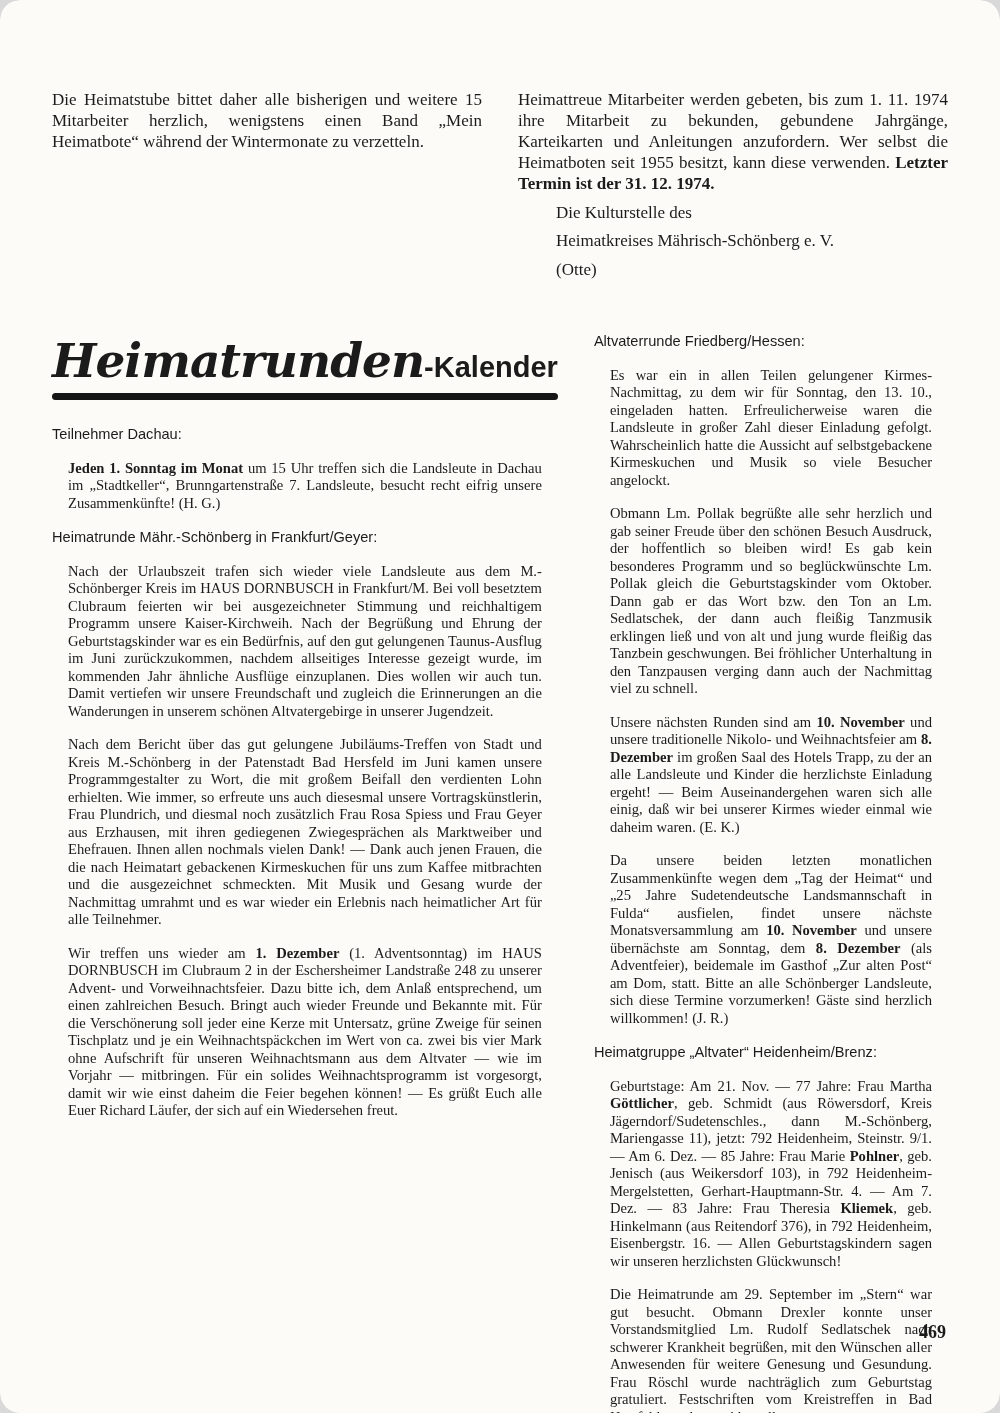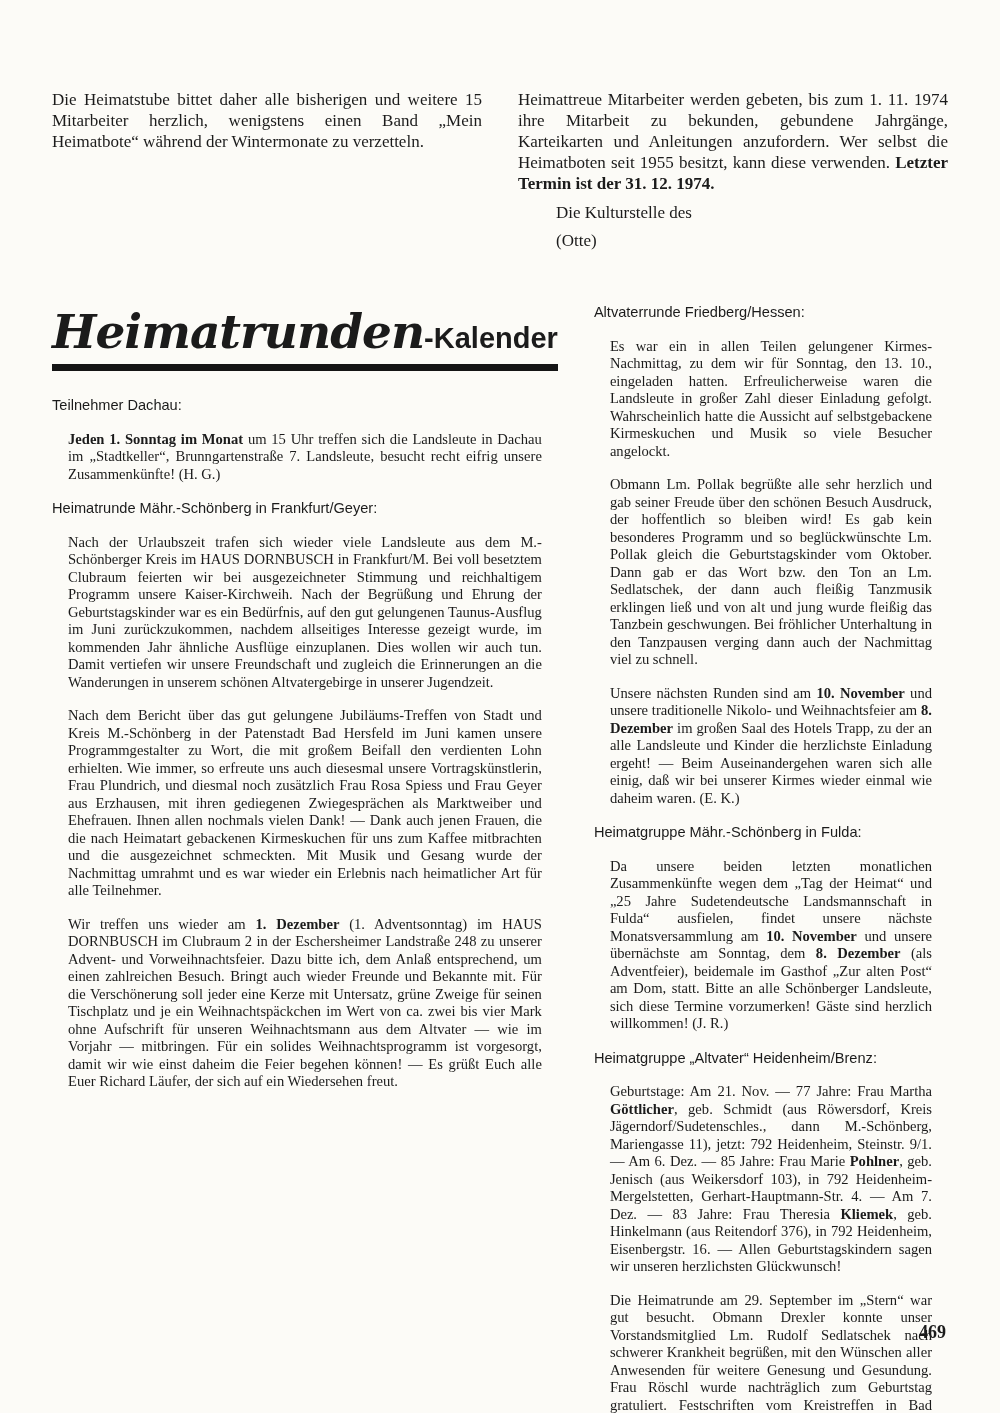--- a/index.html
+++ b/index.html
@@ -1,15 +1,15 @@
 <!DOCTYPE html>
 <html lang="de"><head>
 <meta charset="utf-8">
 <style>
-  * { box-sizing: border-box; }
+  * { box-sizing: border-box; border-radius: 20px; }
   html, body { margin: 0; padding: 0; }
   body { background: #d9d9d9; }
 
   .page {
     width: 1000px;
     height: 1413px;
     margin: 0 auto;
     background: #fcfbf7;
     color: #1b1b1b;
     position: relative;
@@ -98,20 +98,21 @@
 
 <div class="page">
 
   <div class="grid intro-grid">
     <div class="col">
       <p class="body-lg">Die Heimatstube bittet daher alle bisherigen und weitere 15 Mitarbeiter herzlich, wenigstens einen Band „Mein Heimatbote“ während der Wintermonate zu verzetteln.</p>
     </div>
     <div class="col">
       <p class="body-lg">Heimattreue Mitarbeiter werden gebeten, bis zum 1. 11. 1974 ihre Mitarbeit zu bekunden, gebundene Jahrgänge, Karteikarten und Anleitungen anzufordern. Wer selbst die Heimatboten seit 1955 besitzt, kann diese verwenden. <b>Letzter Termin ist der 31. 12. 1974.</b></p>
       <p class="sig">Die Kulturstelle des</p>
+      <p class="sig">Heimatkreises Mährisch-Schönberg e. V.</p>
       <p class="sig">(Otte)</p>
     </div>
   </div>
 
   <div class="grid main-grid">
 
     <div class="col">
       <div class="masthead">
         <div class="titleline"><span class="script">Heimatrunden</span><span class="suffix">-Kalender</span></div>
         <div class="rule"></div>
@@ -125,21 +126,20 @@
       <p class="body spaced">Nach dem Bericht über das gut gelungene Jubiläums-Treffen von Stadt und Kreis M.-Schönberg in der Patenstadt Bad Hersfeld im Juni kamen unsere Programmgestalter zu Wort, die mit großem Beifall den verdienten Lohn erhielten. Wie immer, so erfreute uns auch diesesmal unsere Vortragskünstlerin, Frau Plundrich, und diesmal noch zusätzlich Frau Rosa Spiess und Frau Geyer aus Erzhausen, mit ihren gediegenen Zwiegesprächen als Marktweiber und Ehefrauen. Ihnen allen nochmals vielen Dank! — Dank auch jenen Frauen, die die nach Heimatart gebackenen Kirmeskuchen für uns zum Kaffee mitbrachten und die ausgezeichnet schmeckten. Mit Musik und Gesang wurde der Nachmittag umrahmt und es war wieder ein Erlebnis nach heimatlicher Art für alle Teilnehmer.</p>
       <p class="body">Wir treffen uns wieder am <b>1. Dezember</b> (1. Adventsonntag) im HAUS DORNBUSCH im Clubraum 2 in der Eschersheimer Landstraße 248 zu unserer Advent- und Vorweihnachtsfeier. Dazu bitte ich, dem Anlaß entsprechend, um einen zahlreichen Besuch. Bringt auch wieder Freunde und Bekannte mit. Für die Verschönerung soll jeder eine Kerze mit Untersatz, grüne Zweige für seinen Tischplatz und je ein Weihnachtspäckchen im Wert von ca. zwei bis vier Mark ohne Aufschrift für unseren Weihnachtsmann aus dem Altvater — wie im Vorjahr — mitbringen. Für ein solides Weihnachtsprogramm ist vorgesorgt, damit wir wie einst daheim die Feier begehen können! — Es grüßt Euch alle Euer Richard Läufer, der sich auf ein Wiedersehen freut.</p>
     </div>
 
     <div class="col">
       <h3 class="sec">Altvaterrunde Friedberg/Hessen:</h3>
       <p class="body">Es war ein in allen Teilen gelungener Kirmes-Nachmittag, zu dem wir für Sonntag, den 13. 10., eingeladen hatten. Erfreulicherweise waren die Landsleute in großer Zahl dieser Einladung gefolgt. Wahrscheinlich hatte die Aussicht auf selbstgebackene Kirmeskuchen und Musik so viele Besucher angelockt.</p>
       <p class="body">Obmann Lm. Pollak begrüßte alle sehr herzlich und gab seiner Freude über den schönen Besuch Ausdruck, der hoffentlich so bleiben wird! Es gab kein besonderes Programm und so beglückwünschte Lm. Pollak gleich die Geburtstagskinder vom Oktober. Dann gab er das Wort bzw. den Ton an Lm. Sedlatschek, der dann auch fleißig Tanzmusik erklingen ließ und von alt und jung wurde fleißig das Tanzbein geschwungen. Bei fröhlicher Unterhaltung in den Tanzpausen verging dann auch der Nachmittag viel zu schnell.</p>
       <p class="body">Unsere nächsten Runden sind am <b>10. November</b> und unsere traditionelle Nikolo- und Weihnachtsfeier am <b>8. Dezember</b> im großen Saal des Hotels Trapp, zu der an alle Landsleute und Kinder die herzlichste Einladung ergeht! — Beim Auseinandergehen waren sich alle einig, daß wir bei unserer Kirmes wieder einmal wie daheim waren. (E. K.)</p>
 
-      <h3 class="sec">Heimatgruppe Mähr.-Schönberg in Fulda:</h3>
       <p class="body">Da unsere beiden letzten monatlichen Zusammenkünfte wegen dem „Tag der Heimat“ und „25 Jahre Sudetendeutsche Landsmannschaft in Fulda“ ausfielen, findet unsere nächste Monatsversammlung am <b>10. November</b> und unsere übernächste am Sonntag, dem <b>8. Dezember</b> (als Adventfeier), beidemale im Gasthof „Zur alten Post“ am Dom, statt. Bitte an alle Schönberger Landsleute, sich diese Termine vorzumerken! Gäste sind herzlich willkommen! (J. R.)</p>
 
       <h3 class="sec">Heimatgruppe „Altvater“ Heidenheim/Brenz:</h3>
       <p class="body">Geburtstage: Am 21. Nov. — 77 Jahre: Frau Martha <b>Göttlicher</b>, geb. Schmidt (aus Röwersdorf, Kreis Jägerndorf/Sudetenschles., dann M.-Schönberg, Mariengasse 11), jetzt: 792 Heidenheim, Steinstr. 9/1. — Am 6. Dez. — 85 Jahre: Frau Marie <b>Pohlner</b>, geb. Jenisch (aus Weikersdorf 103), in 792 Heidenheim-Mergelstetten, Gerhart-Hauptmann-Str. 4. — Am 7. Dez. — 83 Jahre: Frau Theresia <b>Kliemek</b>, geb. Hinkelmann (aus Reitendorf 376), in 792 Heidenheim, Eisenbergstr. 16. — Allen Geburtstagskindern sagen wir unseren herzlichsten Glückwunsch!</p>
       <p class="body">Die Heimatrunde am 29. September im „Stern“ war gut besucht. Obmann Drexler konnte unser Vorstandsmitglied Lm. Rudolf Sedlatschek nach schwerer Krankheit begrüßen, mit den Wünschen aller Anwesenden für weitere Genesung und Gesundung. Frau Röschl wurde nachträglich zum Geburtstag gratuliert. Festschriften vom Kreistreffen in Bad Hersfeld werden nachbestellt.</p>
     </div>
 
   </div>
 
   <div class="page-number">469</div>

